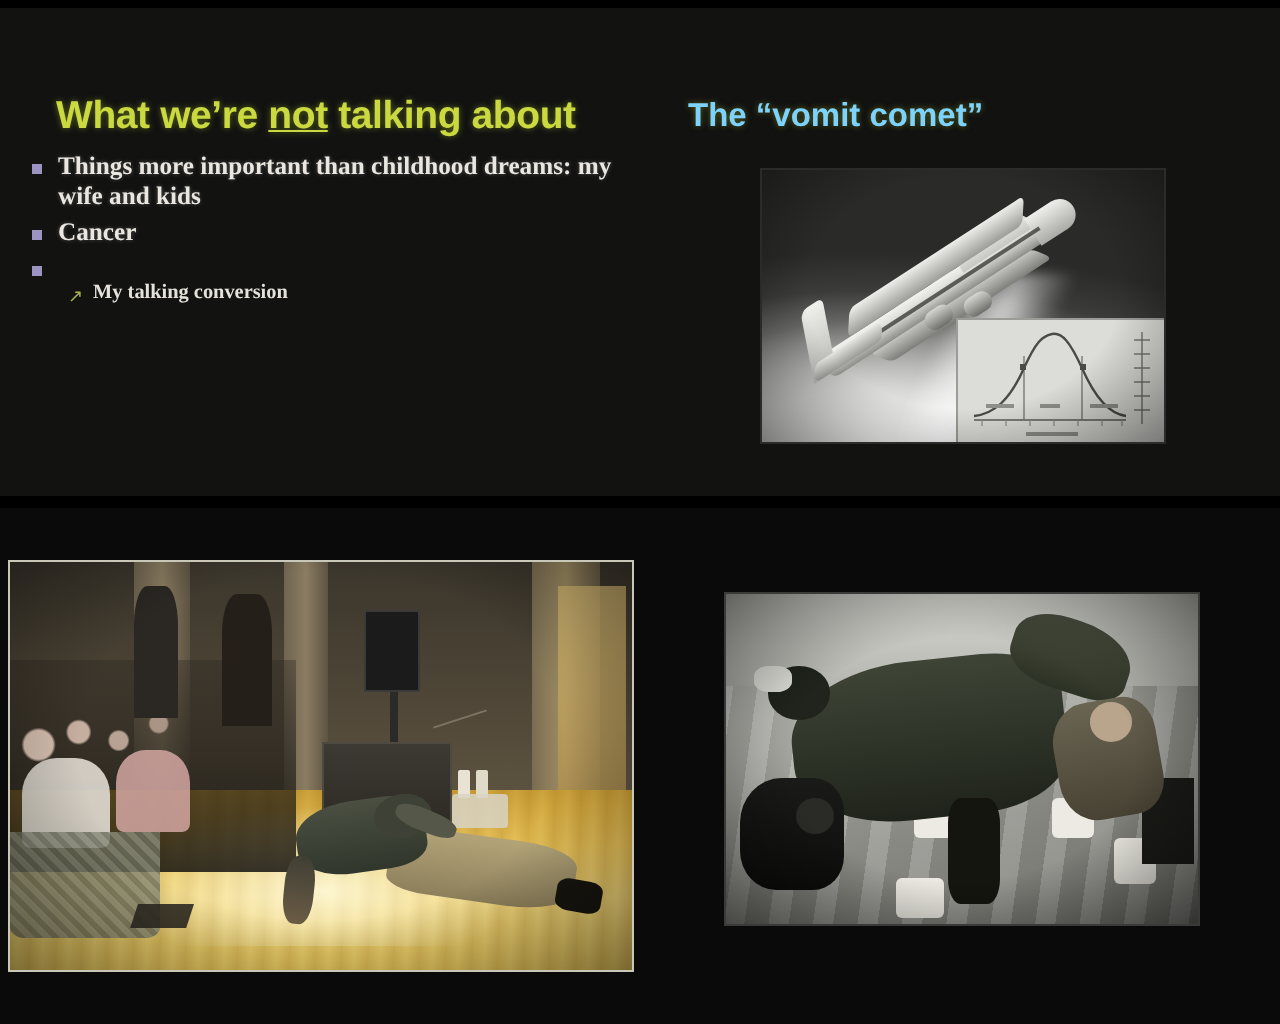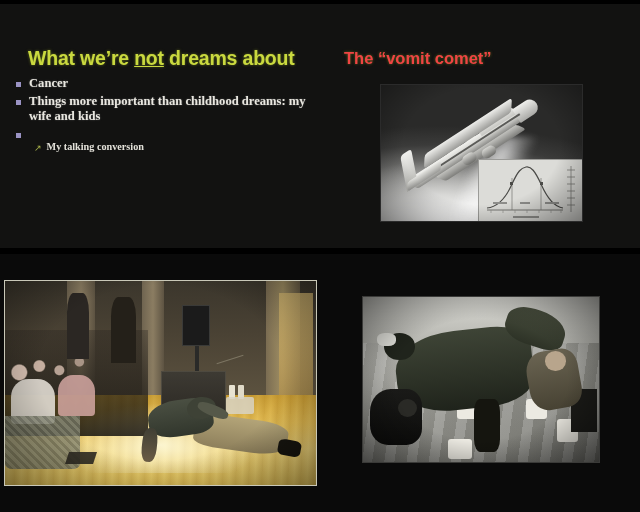--- a/index.html
+++ b/index.html
@@ -45,21 +45,21 @@
     transform:translateY(1px);
   }
   .sub-text{
     font-family:"Liberation Serif", serif;
     font-size:10.2px; font-weight:bold; color:#e4e2da; line-height:12px;
   }
 
   
   .right-title{
     position:absolute; left:344px; top:45px;
-    font-size:16.5px; font-weight:bold; color:#ef4444;
+    font-size:16.5px; font-weight:bold; color:#7dd3fc;
     text-shadow:0 0 3px rgba(160,180,40,.5);
     white-space:nowrap;
   }
 
   .plane-photo{
     position:absolute; left:380px; top:80px; width:203px; height:138px;
     border:1px solid #2b2b2b;
     background:#1a1a1a;
     overflow:hidden;
   }
@@ -250,30 +250,30 @@
 </style>
 </head>
 <body>
 
 <div id="stage">
 
   <div class="top-black-strip"></div>
 
   <div class="slide-top">
 
-    <div class="slide-title"><span>What we’re </span><u>not</u><span> dreams about</span></div>
+    <div class="slide-title"><span>What we’re </span><u>not</u><span> talking about</span></div>
 
     <div class="bullets">
       <div class="b-row">
         <span class="b-mark"></span>
-        <span class="b-text">Cancer</span>
+        <span class="b-text">Things more important than childhood dreams: my wife and kids</span>
       </div>
       <div class="b-row">
         <span class="b-mark"></span>
-        <span class="b-text">Things more important than childhood dreams: my wife and kids</span>
+        <span class="b-text">Cancer</span>
       </div>
       <div class="b-row">
         <span class="b-mark"></span>
       </div>
       <div class="sub-row">
         <span class="sub-mark">↗</span>
         <span class="sub-text">My talking conversion</span>
       </div>
     </div>
 

